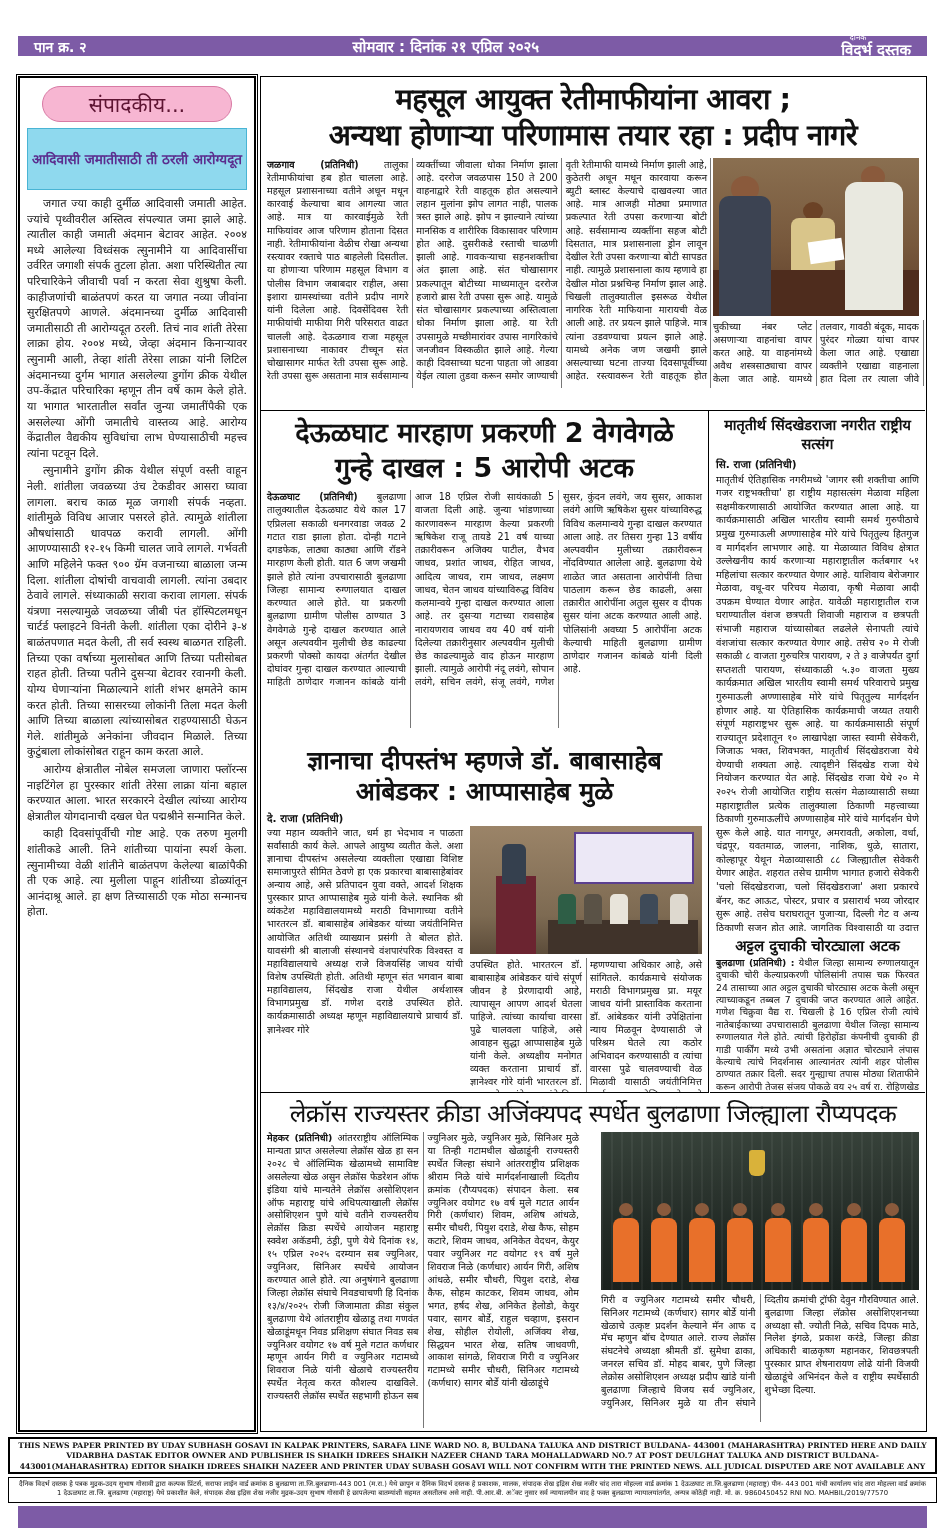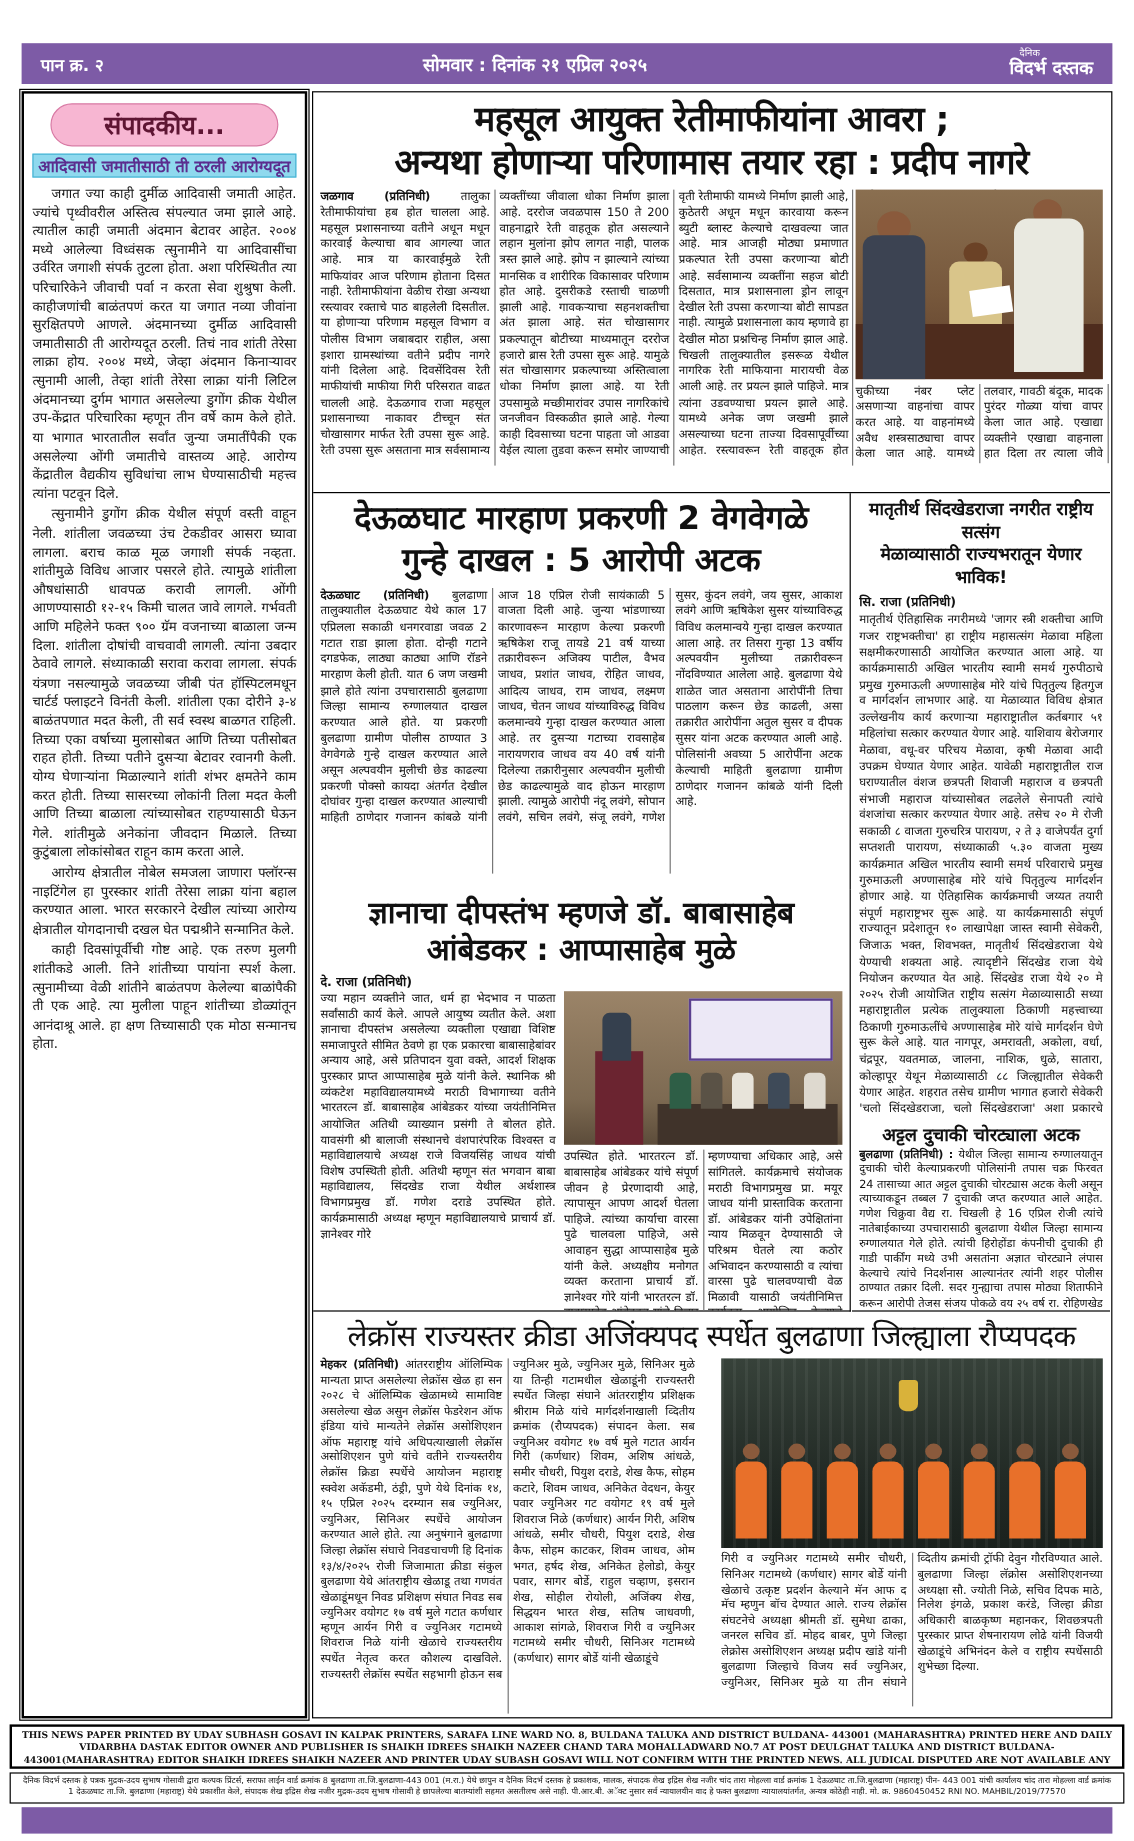--- a/index.html
+++ b/index.html
@@ -1,33 +1,33 @@
 <!DOCTYPE html>
 <html><head>
 <meta charset="utf-8">
 <style>
   * { box-sizing: border-box; margin: 0; padding: 0; }
   html,body { width: 945px; height: 1534px; background: #ffffff; font-family: "DejaVu Sans", sans-serif; color:#111; }
   .abs { position: absolute; }
   #page { position: relative; width: 945px; height: 1534px; background:#fff; overflow: hidden; }
 
   
-  .masthead { left:18px; top:36px; width:909px; height:34px; background:#7d5ba6; color:#fff;
+  .masthead { left:18px; top:36px; width:909px; height:20px; background:#7d5ba6; color:#fff;
     display:flex; align-items:center; justify-content:space-between; padding:0 16px; }
   .mast-page { font-size:14px; font-weight:bold; }
   .mast-date { font-size:15px; font-weight:bold; }
   .mast-brand { text-align:center; line-height:1; }
   .mast-brand .tiny { font-size:8px; display:block; }
   .mast-brand .big { font-size:15px; font-weight:bold;margin-left:36px; }
 
   
   .editorial { left:18px; top:76px; width:238px; height:1356px; border:2px solid #000; outline:1px solid #000; outline-offset:1px; background:#fff; padding:6px 7px; overflow:hidden; }
   .edit-pill { width:190px; margin:2px auto 6px auto; background:#f7b6d2; border:1px solid #d87aa4; border-radius:18px;
-    text-align:center; font-size:21px; font-weight:bold; color:#5e1533; padding:3px 0; }
-  .edit-sub { background:#8fd9ee; border:1px solid #49b4d4; text-align:center; font-size:13.5px; font-weight:bold; color:#5b2d8e; padding:0 2px; margin-bottom:6px; }
+    text-align:center; font-size:21px; font-weight:normal; color:#5e1533; padding:3px 0; }
+  .edit-sub { background:#8fd9ee; border:1px solid #49b4d4; text-align:center; font-size:13.5px; font-weight:bold; color:#5b2d8e; padding:21px 2px; margin-bottom:6px; }
   .edit-body { font-size:11px; line-height:1.42; text-align:justify; color:#151515; }
   .edit-body p { text-indent:16px; margin-bottom:2px; }
 
   
   .main-frame { left:260px; top:76px; width:667px; height:1356px; border:1.5px solid #000; background:#fff; }
   .sec { position:absolute; overflow:hidden; }
 
   
   .a1 { left:0; top:0; width:664px; height:334px; border-bottom:1.5px solid #000; padding:4px 6px 2px 6px; }
   .a1 h1 { font-size:29px; line-height:1.25; text-align:center; font-weight:bold; letter-spacing:-0.5px; }
@@ -158,21 +158,20 @@
       <div class="a2-body">
         <span class="byline">देऊळघाट (प्रतिनिधी)</span>
         <span>बुलढाणा तालुक्यातील देऊळघाट येथे काल 17 एप्रिलला सकाळी धनगरवाडा जवळ 2 गटात राडा झाला होता. दोन्ही गटाने दगडफेक, लाठ्या काठ्या आणि रॉडने मारहाण केली होती. यात 6 जण जखमी झाले होते त्यांना उपचारासाठी बुलढाणा जिल्हा सामान्य रुग्णालयात दाखल करण्यात आले होते. या प्रकरणी बुलढाणा ग्रामीण पोलीस ठाण्यात 3 वेगवेगळे गुन्हे दाखल करण्यात आले असून अल्पवयीन मुलीची छेड काढल्या प्रकरणी पोक्सो कायदा अंतर्गत देखील दोघांवर गुन्हा दाखल करण्यात आल्याची माहिती ठाणेदार गजानन कांबळे यांनी आज 18 एप्रिल रोजी सायंकाळी 5 वाजता दिली आहे.</span>
         <span>जुन्या भांडणाच्या कारणावरून मारहाण केल्या प्रकरणी ऋषिकेश राजू तायडे 21 वर्ष याच्या तक्रारीवरून अजिक्य पाटील, वैभव जाधव, प्रशांत जाधव, रोहित जाधव, आदित्य जाधव, राम जाधव, लक्ष्मण जाधव, चेतन जाधव यांच्याविरुद्ध विविध कलमान्वये गुन्हा दाखल करण्यात आला आहे. तर दुसऱ्या गटाच्या रावसाहेब नारायणराव जाधव वय 40 वर्ष यांनी दिलेल्या तक्रारीनुसार अल्पवयीन मुलीची छेड काढल्यामुळे वाद होऊन मारहाण झाली. त्यामुळे आरोपी नंदू लवंगे, सोपान लवंगे, सचिन लवंगे, संजू लवंगे,</span>
         <span>गणेश सुसर, कुंदन लवंगे, जय सुसर, आकाश लवंगे आणि ऋषिकेश सुसर यांच्याविरुद्ध विविध कलमान्वये गुन्हा दाखल करण्यात आला आहे. तर तिसरा गुन्हा 13 वर्षीय अल्पवयीन मुलीच्या तक्रारीवरून नोंदविण्यात आलेला आहे. बुलढाणा येथे शाळेत जात असताना आरोपींनी तिचा पाठलाग करून छेड काढली, असा तक्रारीत आरोपींना अतुल सुसर व दीपक सुसर यांना अटक करण्यात आली आहे. पोलिसांनी अवघ्या 5 आरोपींना अटक केल्याची माहिती बुलढाणा ग्रामीण ठाणेदार गजानन कांबळे यांनी दिली आहे.</span>
       </div>
     </div>
 
     <div class="sec r1">
       <h3>मातृतीर्थ सिंदखेडराजा नगरीत राष्ट्रीय सत्संग</h3>
-      <h3>मेळाव्यासाठी राज्यभरातून येणार भाविक!</h3>
       <span class="byline" style="display:block;font-size:10.5px;margin:3px 0 2px;">सि. राजा (प्रतिनिधी)</span>
       <div class="r1-body">मातृतीर्थ ऐतिहासिक नगरीमध्ये 'जागर स्त्री शक्तीचा आणि गजर राष्ट्रभक्तीचा' हा राष्ट्रीय महासत्संग मेळावा महिला सक्षमीकरणासाठी आयोजित करण्यात आला आहे. या कार्यक्रमासाठी अखिल भारतीय स्वामी समर्थ गुरुपीठाचे प्रमुख गुरुमाऊली अण्णासाहेब मोरे यांचे पितृतुल्य हितगुज व मार्गदर्शन लाभणार आहे. या मेळाव्यात विविध क्षेत्रात उल्लेखनीय कार्य करणाऱ्या महाराष्ट्रातील कर्तबगार ५१ महिलांचा सत्कार करण्यात येणार आहे. याशिवाय बेरोजगार मेळावा, वधू-वर परिचय मेळावा, कृषी मेळावा आदी उपक्रम घेण्यात येणार आहेत. यावेळी महाराष्ट्रातील राज घराण्यातील वंशज छत्रपती शिवाजी महाराज व छत्रपती संभाजी महाराज यांच्यासोबत लढलेले सेनापती त्यांचे वंशजांचा सत्कार करण्यात येणार आहे. तसेच २० मे रोजी सकाळी ८ वाजता गुरुचरित्र पारायण, २ ते ३ वाजेपर्यंत दुर्गा सप्तशती पारायण, संध्याकाळी ५.३० वाजता मुख्य कार्यक्रमात अखिल भारतीय स्वामी समर्थ परिवाराचे प्रमुख गुरुमाऊली अण्णासाहेब मोरे यांचे पितृतुल्य मार्गदर्शन होणार आहे. या ऐतिहासिक कार्यक्रमाची जय्यत तयारी संपूर्ण महाराष्ट्रभर सुरू आहे. या कार्यक्रमासाठी संपूर्ण राज्यातून प्रदेशातून १० लाखापेक्षा जास्त स्वामी सेवेकरी, जिजाऊ भक्त, शिवभक्त, मातृतीर्थ सिंदखेडराजा येथे येण्याची शक्यता आहे. त्यादृष्टीने सिंदखेड राजा येथे नियोजन करण्यात येत आहे. सिंदखेड राजा येथे २० मे २०२५ रोजी आयोजित राष्ट्रीय सत्संग मेळाव्यासाठी सध्या महाराष्ट्रातील प्रत्येक तालुक्याला ठिकाणी महत्त्वाच्या ठिकाणी गुरुमाऊलींचे अण्णासाहेब मोरे यांचे मार्गदर्शन घेणे सुरू केले आहे. यात नागपूर, अमरावती, अकोला, वर्धा, चंद्रपूर, यवतमाळ, जालना, नाशिक, धुळे, सातारा, कोल्हापूर येथून मेळाव्यासाठी ८८ जिल्ह्यातील सेवेकरी येणार आहेत. शहरात तसेच ग्रामीण भागात हजारो सेवेकरी 'चलो सिंदखेडराजा, चलो सिंदखेडराजा' अशा प्रकारचे बॅनर, कट आऊट, पोस्टर, प्रचार व प्रसारार्थ भव्य जोरदार सुरू आहे. तसेच घराघरातून पुजाऱ्या, दिल्ली गेट व अन्य ठिकाणी सजून होत आहे. जागतिक विश्वासाठी या उदात्त हेतू समोर ठेवून गुरुमाऊली महासत्संग सोहळ्याचे आयोजन करण्यात आलेले आहे. ८० टक्के समाजसेवा हा उद्देश समोर ठेवून विविध समाज उपयोगी उपक्रम राबविण्यात येणार आहे. या कार्यक्रमाची माहिती अधिकाधिक लोकांपर्यंत पोहोचावी यासाठी संपर्क यंत्रणा प्रसारमाध्यमे अनेक मोठी तयारी विविध क्षेत्रातील कर्तबगार मान्यवर यांची उपस्थिती लाभणार आहे.</div>
     </div>
 
     <div class="sec a3">
       <h2>ज्ञानाचा दीपस्तंभ म्हणजे डॉ. बाबासाहेब आंबेडकर : आप्पासाहेब मुळे</h2>
       <span class="byline">दे. राजा (प्रतिनिधी)</span>
       <div class="a3-row">
         <div class="a3-left">ज्या महान व्यक्तीने जात, धर्म हा भेदभाव न पाळता सर्वांसाठी कार्य केले. आपले आयुष्य व्यतीत केले. अशा ज्ञानाचा दीपस्तंभ असलेल्या व्यक्तीला एखाद्या विशिष्ट समाजापुरते सीमित ठेवणे हा एक प्रकारचा बाबासाहेबांवर अन्याय आहे, असे प्रतिपादन युवा वक्ते, आदर्श शिक्षक पुरस्कार प्राप्त आप्पासाहेब मुळे यांनी केले. स्थानिक श्री व्यंकटेश महाविद्यालयामध्ये मराठी विभागाच्या वतीने भारतरत्न डॉ. बाबासाहेब आंबेडकर यांच्या जयंतीनिमित्त आयोजित अतिथी व्याख्यान प्रसंगी ते बोलत होते. यावसंगी श्री बालाजी संस्थानचे वंशपारंपरिक विश्वस्त व महाविद्यालयाचे अध्यक्ष राजे विजयसिंह जाधव यांची विशेष उपस्थिती होती. अतिथी म्हणून संत भगवान बाबा महाविद्यालय, सिंदखेड राजा येथील अर्थशास्त्र विभागप्रमुख डॉ. गणेश दराडे उपस्थित होते. कार्यक्रमासाठी अध्यक्ष म्हणून महाविद्यालयाचे प्राचार्य डॉ. ज्ञानेश्वर गोरे</div>
         <div class="a3-right">

